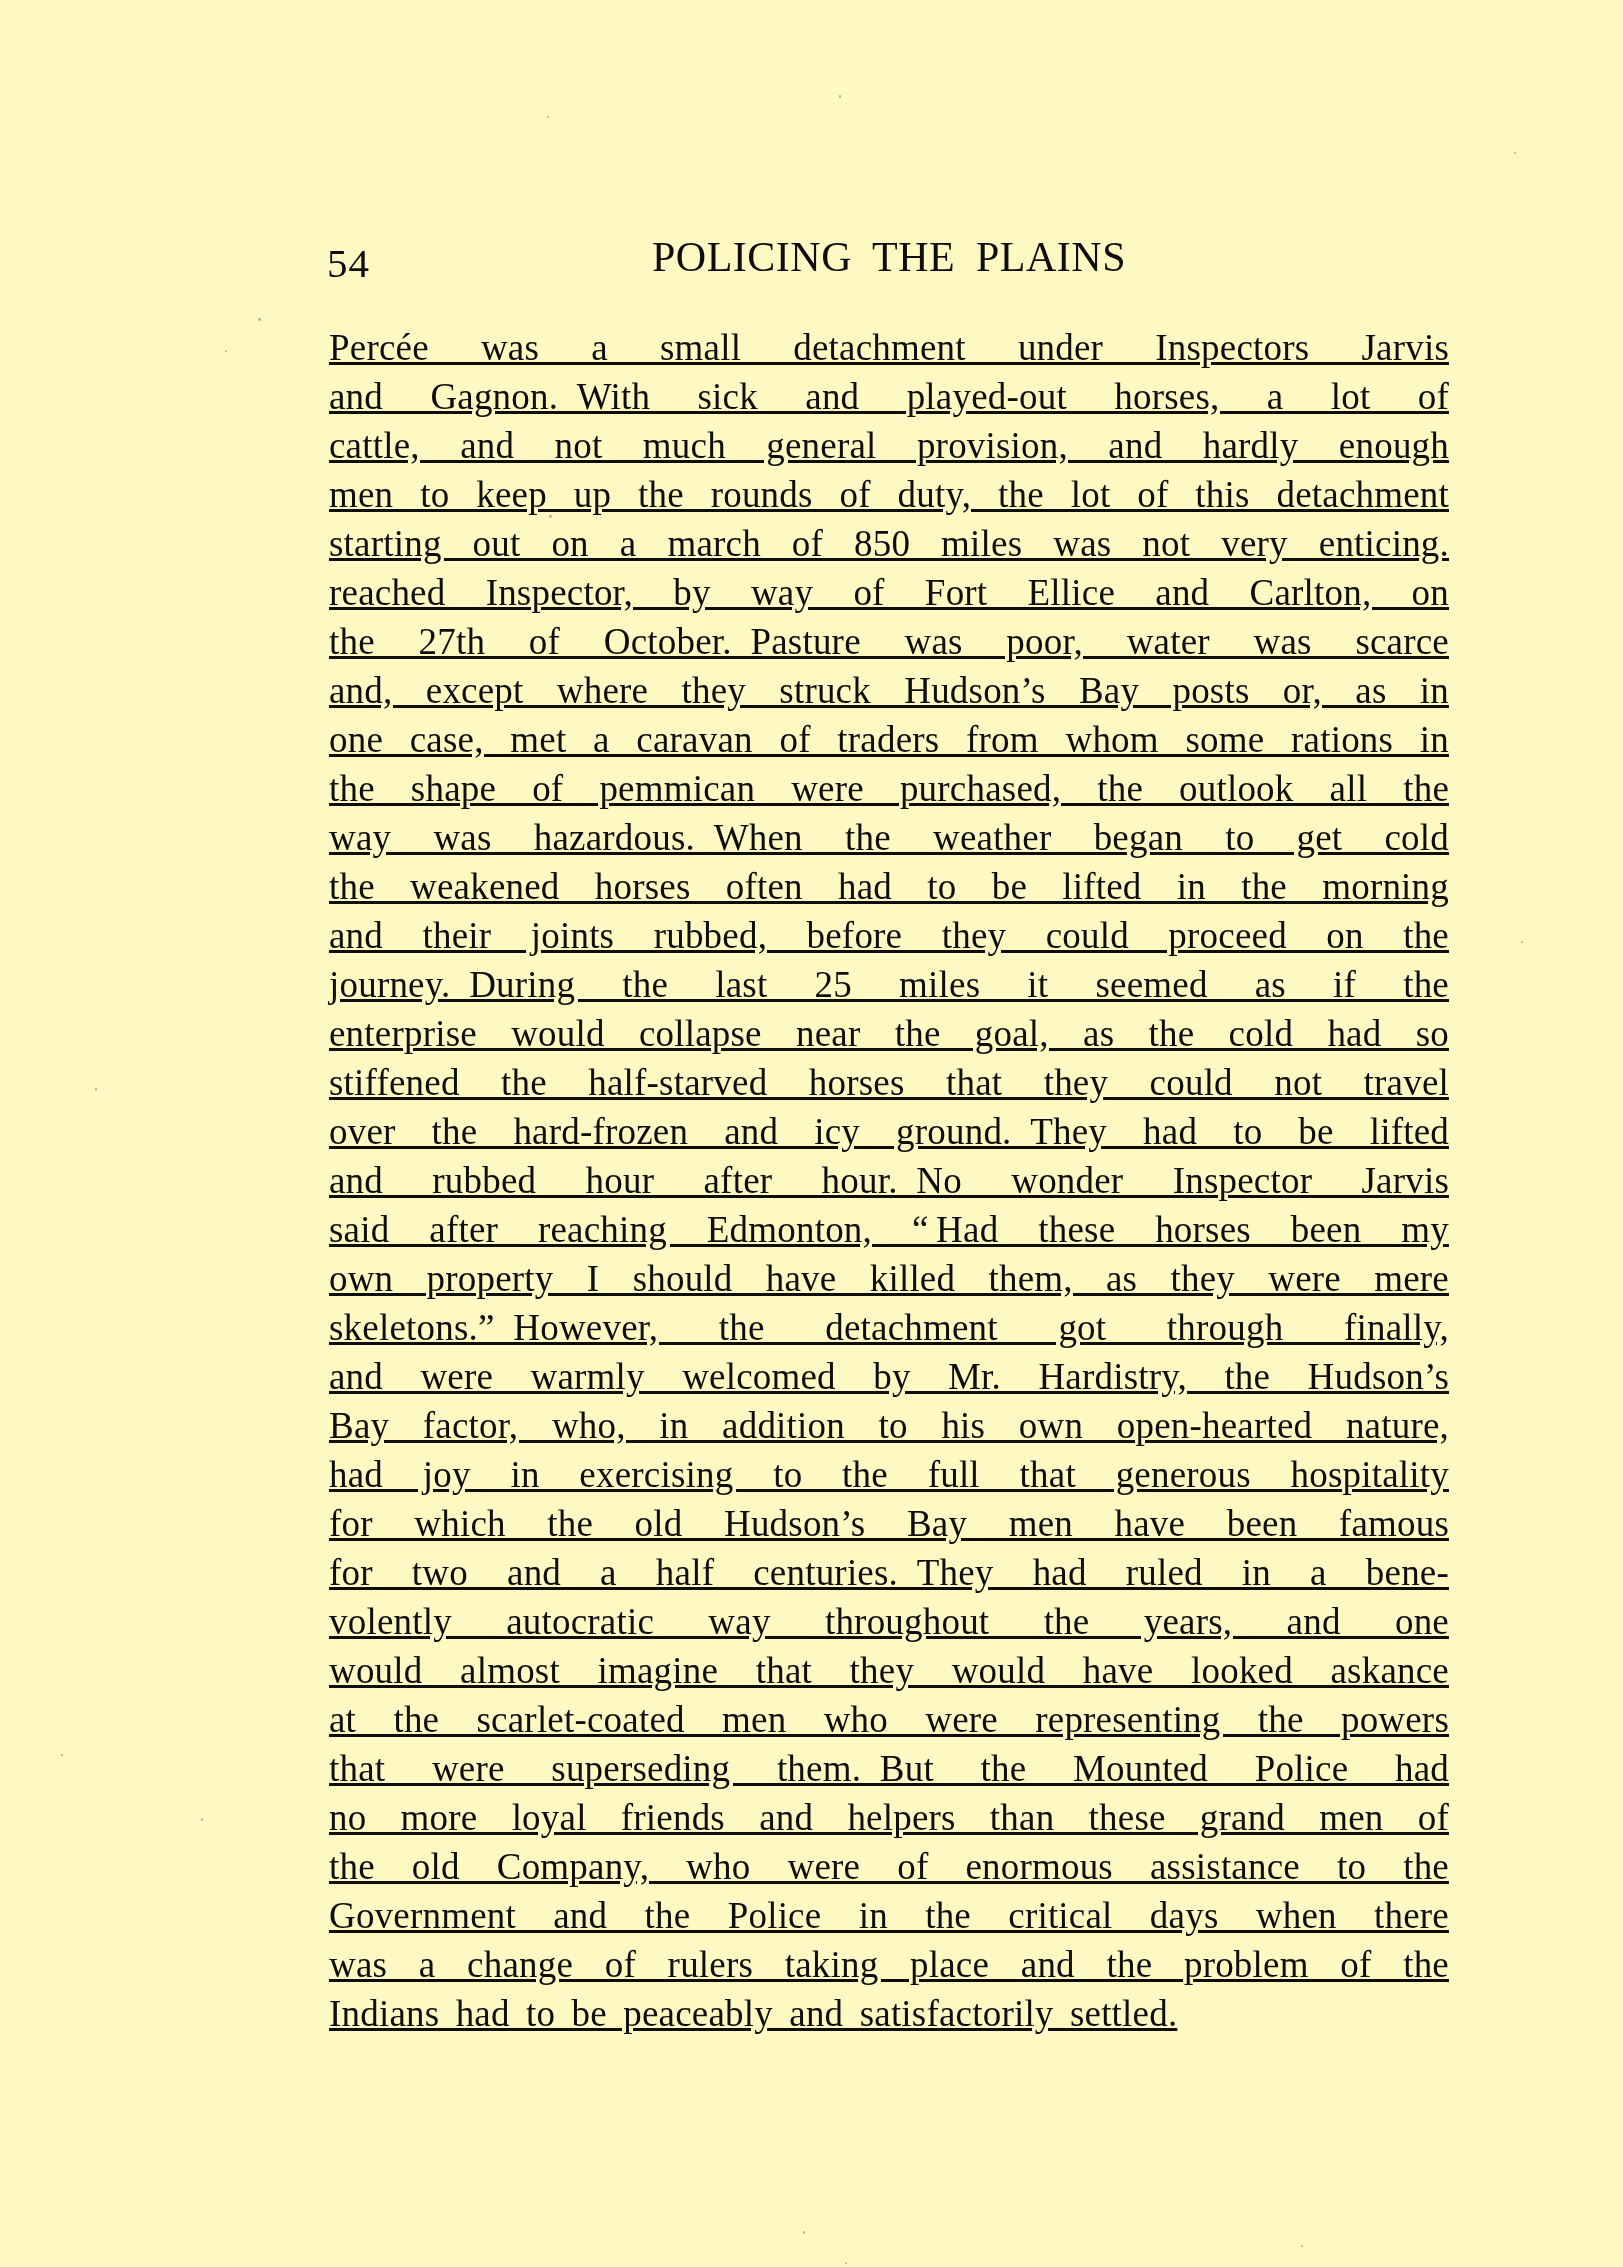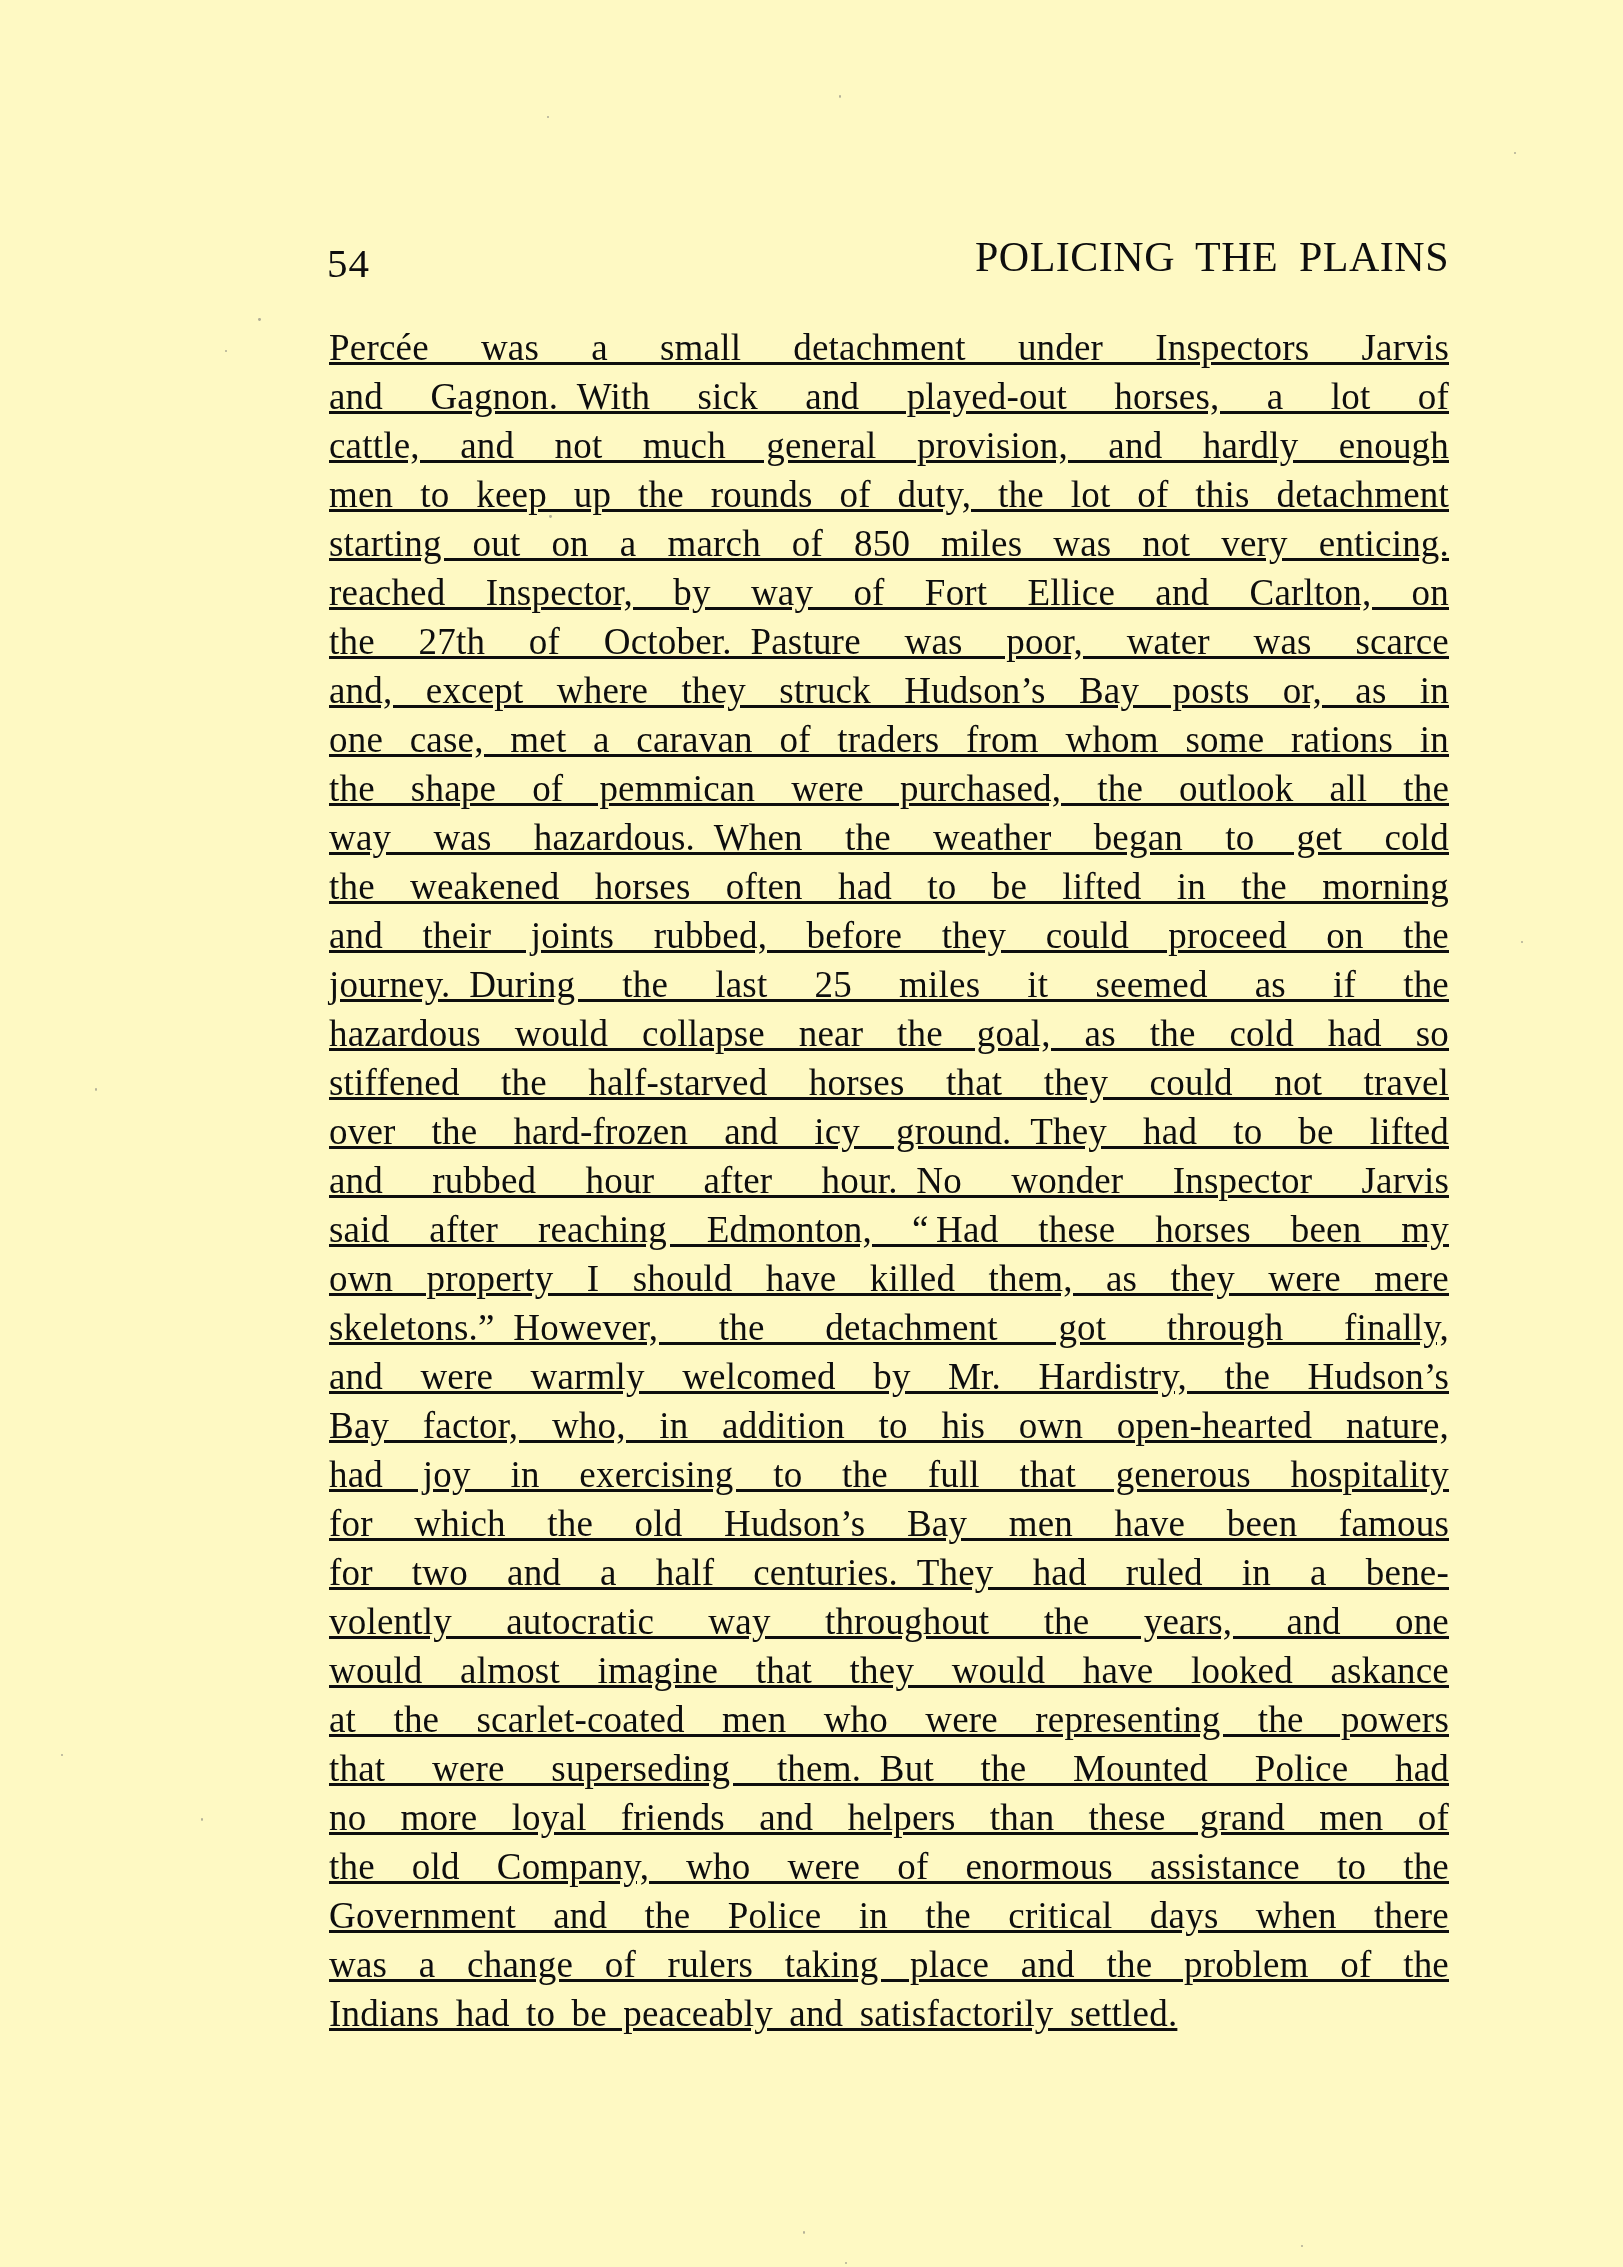--- a/index.html
+++ b/index.html
@@ -22,21 +22,21 @@
     top: 243px;
     font-size: 41px;
     line-height: 1;
     letter-spacing: 1px;
   }
   .running-title {
     position: absolute;
     left: 329px;
     top: 236px;
     width: 1120px;
-    text-align: right;
+    text-align: center;
     font-size: 42px;
     line-height: 1;
     letter-spacing: 0.5px;
     word-spacing: 9.8px;
     white-space: nowrap;
   }
   .text-block {
     position: absolute;
     left: 329px;
     top: 323px;
@@ -81,21 +81,21 @@
       <div class="line">starting out on a march of 850 miles was not very enticing.</div>
       <div class="line">reached Inspector, by way of Fort Ellice and Carlton, on</div>
       <div class="line">the 27th of October. Pasture was poor, water was scarce</div>
       <div class="line">and, except where they struck Hudson’s Bay posts or, as in</div>
       <div class="line">one case, met a caravan of traders from whom some rations in</div>
       <div class="line">the shape of pemmican were purchased, the outlook all the</div>
       <div class="line">way was hazardous. When the weather began to get cold</div>
       <div class="line">the weakened horses often had to be lifted in the morning</div>
       <div class="line">and their joints rubbed, before they could proceed on the</div>
       <div class="line">journey. During the last 25 miles it seemed as if the</div>
-      <div class="line">hazardous would collapse near the goal, as the cold had so</div>
+      <div class="line">enterprise would collapse near the goal, as the cold had so</div>
       <div class="line">stiffened the half-starved horses that they could not travel</div>
       <div class="line">over the hard-frozen and icy ground. They had to be lifted</div>
       <div class="line">and rubbed hour after hour. No wonder Inspector Jarvis</div>
       <div class="line">said after reaching Edmonton, “ Had these horses been my</div>
       <div class="line">own property I should have killed them, as they were mere</div>
       <div class="line">skeletons.” However, the detachment got through finally,</div>
       <div class="line">and were warmly welcomed by Mr. Hardistry, the Hudson’s</div>
       <div class="line">Bay factor, who, in addition to his own open-hearted nature,</div>
       <div class="line">had joy in exercising to the full that generous hospitality</div>
       <div class="line">for which the old Hudson’s Bay men have been famous</div>

